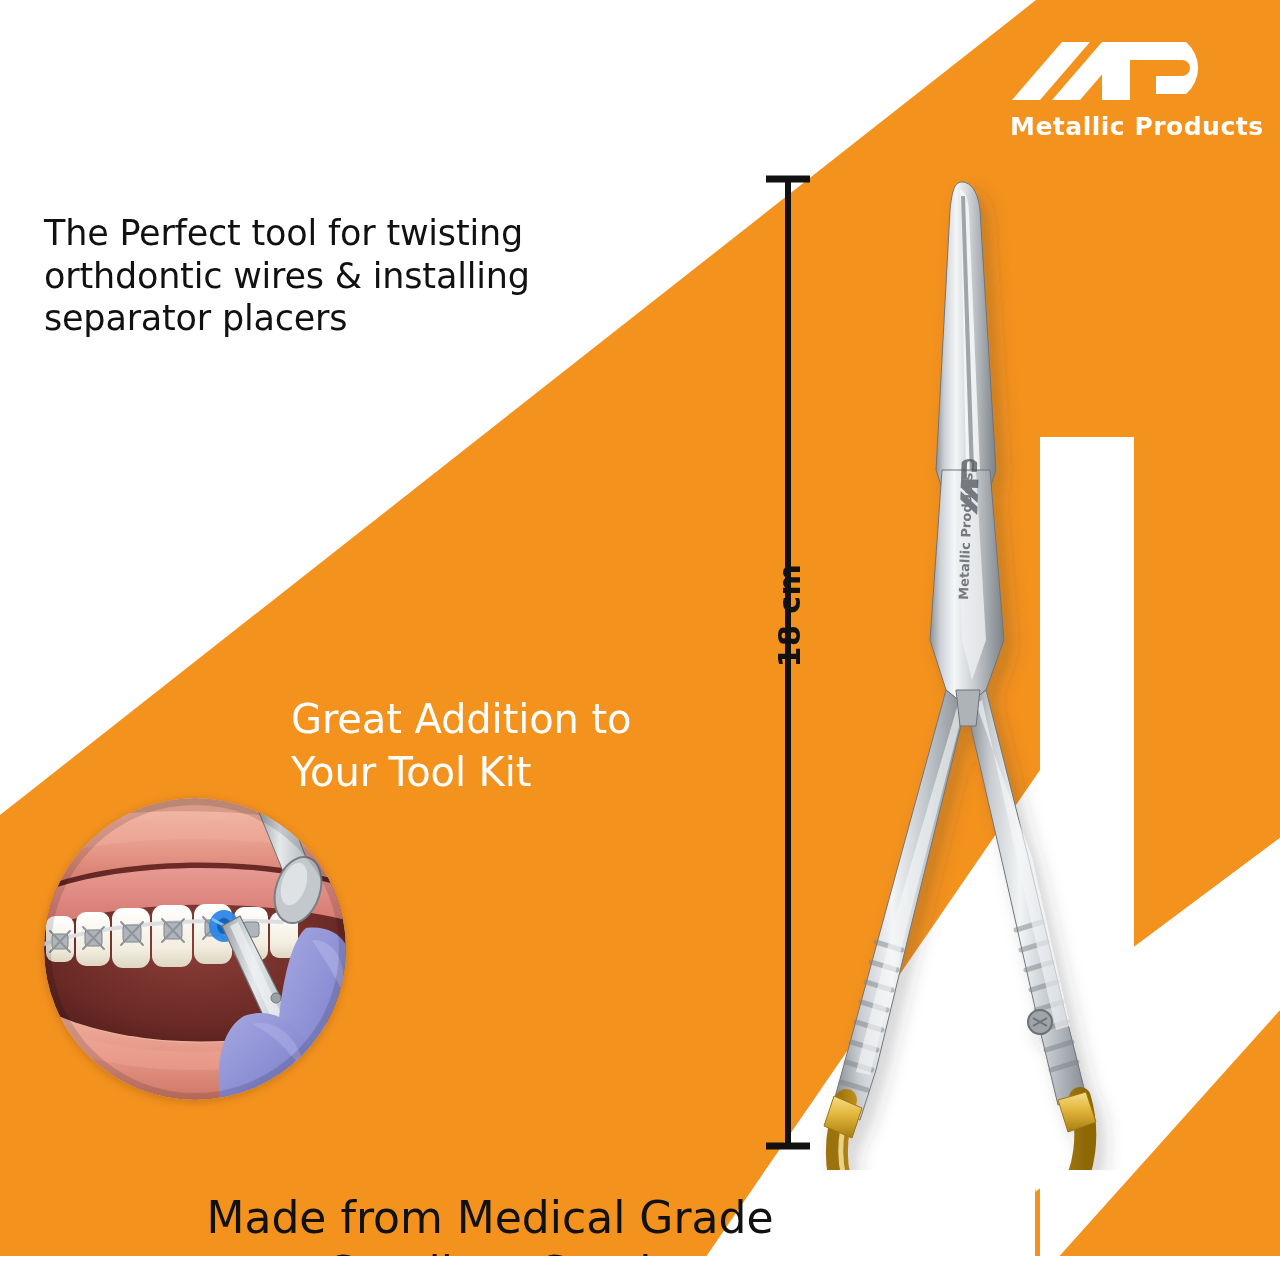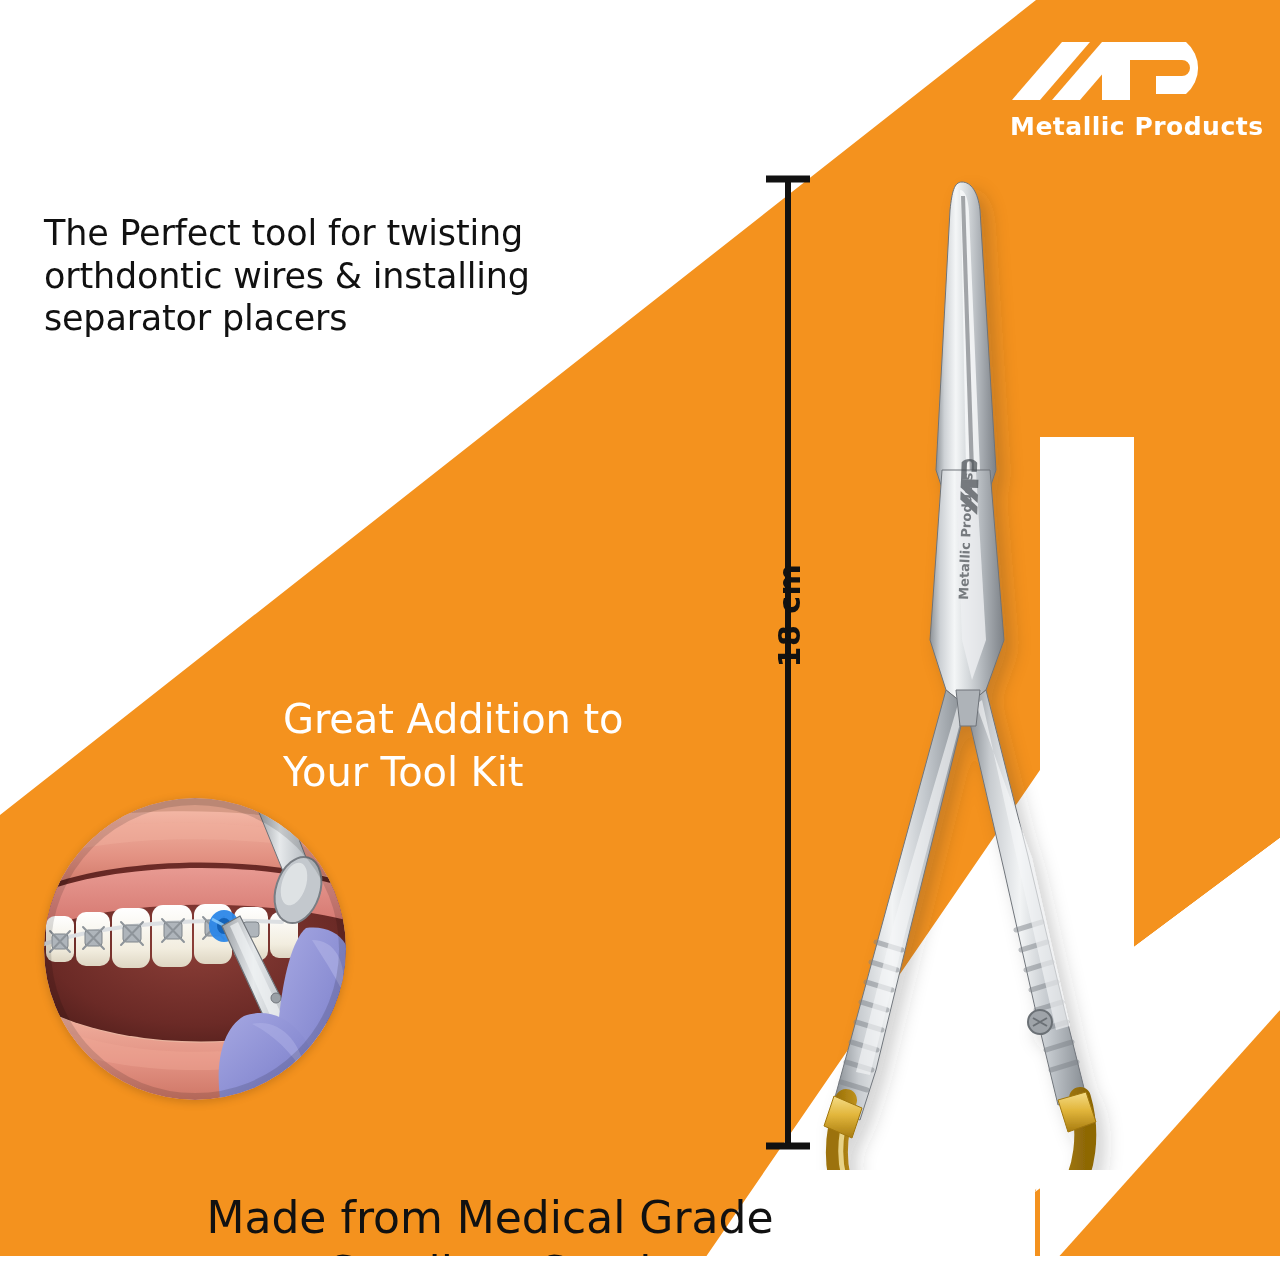--- a/index.html
+++ b/index.html
@@ -43,21 +43,21 @@
     font-size:35px;
     line-height:1.22;
     color:#111111;
     font-weight:400;
     letter-spacing:-0.2px;
   }
 
   
   #tagline{
     position:absolute;
-    left:283px; top:693px;
+    left:291px; top:693px;
     width:420px;
     font-size:40px;
     line-height:1.32;
     color:#ffffff;
     font-weight:400;
     letter-spacing:-0.1px;
   }
 
   
   #footer-caption{

